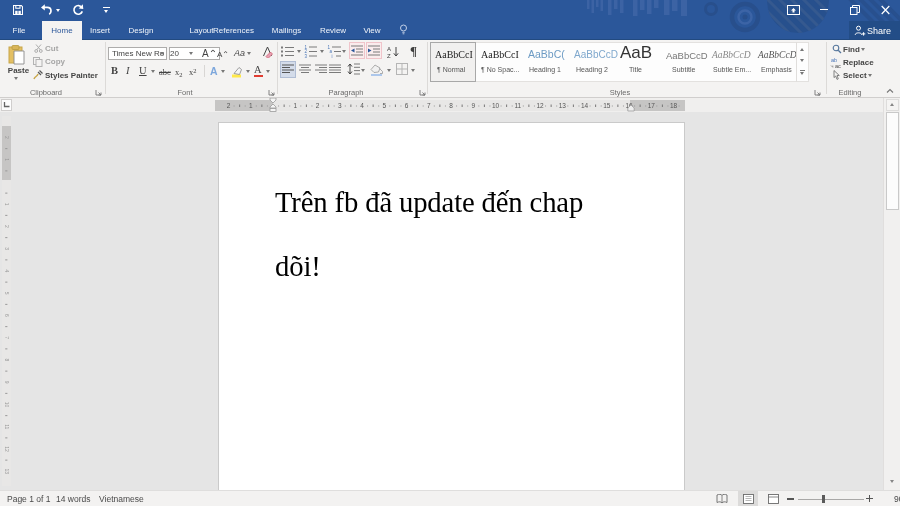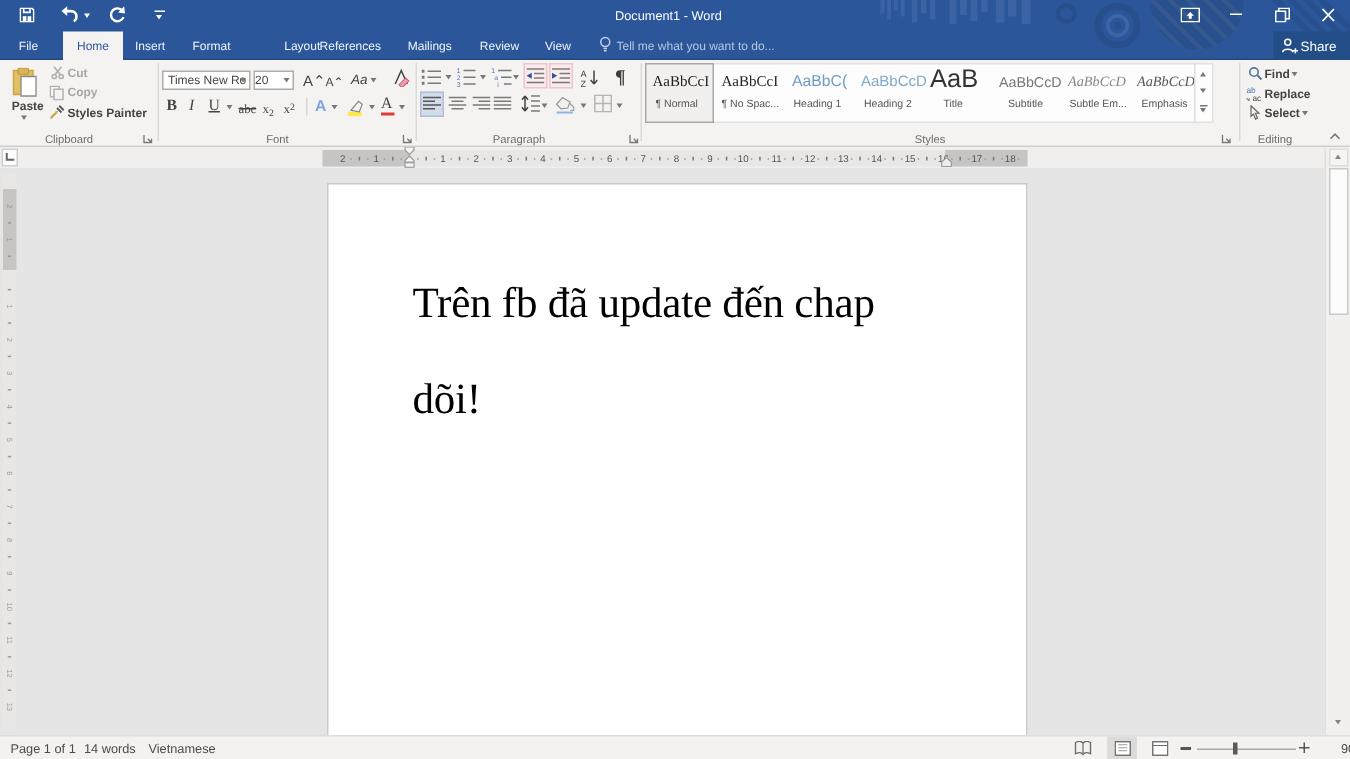--- a/index.html
+++ b/index.html
@@ -94,52 +94,50 @@
     </svg>
     <div class="caret" style="left:56px;top:9px;border-top-color:#fff;border-left-width:2px;border-right-width:2px;"></div>
 
     <svg class="abs" style="left:72px;top:4px" width="12" height="12" viewBox="0 0 12 12">
       <path d="M10.8 0.2 L11.3 5 L6.7 4.4 Z" fill="#fff"></path>
       <path d="M9.8 3.4 A 4.3 4.3 0 1 0 10.3 7.4" fill="none" stroke="#fff" stroke-width="1.6"></path>
     </svg>
 
     <div class="abs" style="left:103px;top:6.5px;width:7px;height:1.3px;background:#fff"></div>
     <div class="caret" style="left:104px;top:10px;border-top-color:#fff;"></div>
-    <div class="abs" style="left:410px;top:5px;width:200px;color:#fff;font-size:8.5px;">Document1 - Word</div>
 
     <svg class="abs" style="left:787px;top:5px" width="13" height="10" viewBox="0 0 13 10">
       <rect x="0.5" y="0.5" width="12" height="9" fill="none" stroke="#fff" stroke-width="1"></rect>
       <path d="M6.5 3 L9 5.5 H7.5 V7.5 H5.5 V5.5 H4 Z" fill="#fff"></path>
     </svg>
     <div class="abs" style="left:820px;top:9px;width:8px;height:1.3px;background:#fff"></div>
     <svg class="abs" style="left:850px;top:5px" width="10" height="10" viewBox="0 0 10 10">
       <rect x="0.5" y="2.5" width="6.5" height="7" fill="none" stroke="#fff" stroke-width="1"></rect>
       <path d="M2.5 2.3 V0.5 H9.5 V7.5 H7.3" fill="none" stroke="#fff" stroke-width="1"></path>
     </svg>
     <svg class="abs" style="left:881px;top:5px" width="9" height="10" viewBox="0 0 9 10">
       <path d="M0.7 1 L8.3 9 M8.3 1 L0.7 9" stroke="#fff" stroke-width="1.2"></path>
     </svg>
   </div>
 
   <div id="tabrow" class="abs">
     <div class="abs" style="left:0;top:18.6px;width:900px;height:1.4px;background:#224a80;"></div>
     <div class="tab" style="left:8px;width:22px;">File</div>
     <div class="tab" style="left:89px;width:22px;">Insert</div>
-    <div class="tab" style="left:128px;width:26px;">Format</div>
+    <div class="tab" style="left:128px;width:26px;">Design</div>
     <div class="tab" style="left:188px;width:27px;">Layout</div>
     <div class="tab" style="left:212px;width:43px;">References</div>
     <div class="tab" style="left:269px;width:35px;">Mailings</div>
     <div class="tab" style="left:319px;width:28px;">Review</div>
     <div class="tab" style="left:362px;width:20px;">View</div>
     <div id="tab-home">Home</div>
     <svg class="abs" style="left:399px;top:4px" width="9" height="13" viewBox="0 0 9 13">
       <circle cx="4.5" cy="4" r="3" fill="none" stroke="#c3d1e8" stroke-width="1"></circle>
       <path d="M3.3 8.3 h2.4 M3.6 9.8 h1.8" stroke="#c3d1e8" stroke-width="0.9"></path>
     </svg>
-    <div class="tab" style="left:411px;width:140px;text-align:left;color:#b6c6e0;">Tell me what you want to do...</div>
     <div class="abs" style="left:849px;top:1px;width:51px;height:17.6px;background:#234d87;"></div>
     <svg class="abs" style="left:854px;top:5px" width="12" height="12" viewBox="0 0 12 12">
       <circle cx="4.5" cy="3.2" r="2" fill="none" stroke="#fff" stroke-width="1"></circle>
       <path d="M1.2 9.8 C1.2 7.2, 7.8 7.2, 7.8 9.8" fill="none" stroke="#fff" stroke-width="1"></path>
       <path d="M9.6 7.2 v3.4 M7.9 8.9 h3.4" stroke="#fff" stroke-width="1"></path>
     </svg>
     <div class="abs" style="left:867px;top:5.5px;color:#fff;font-size:9px;">Share</div>
   </div>
 
   <div id="ribbon" class="abs">
@@ -179,21 +177,21 @@
     <div class="abs ribtxt" style="left:45px;top:31px;">Styles Painter</div>
 
     <div class="glabel" style="left:155px;width:60px;">Font</div>
     <div class="launch" style="left:268px;">
         <svg width="7" height="7" viewBox="0 0 7 7">
           <path d="M1 1 v5 h5 M3.5 3.5 L6 6 M6 3.5 V6 H3.5" fill="none" stroke="#777" stroke-width="0.9"></path>
         </svg>
       </div>
     <div class="combo" style="left:108px;top:7px;width:59px;height:13px;line-height:11px;padding-left:3px;">Times New Ro</div>
     <div class="caret" style="left:160px;top:12px;"></div>
-    <div class="combo" style="left:169px;top:7px;width:27px;height:13px;line-height:11px;padding-left:0;">20</div>
+    <div class="combo" style="left:169px;top:7px;width:51px;height:13px;line-height:11px;padding-left:0;">20</div>
     <div class="caret" style="left:189px;top:12px;"></div>
     <div class="abs" style="left:202px;top:8px;color:#444;font-size:10px;">A⌃</div>
     <div class="abs" style="left:217px;top:10px;color:#444;font-size:8px;">A⌃</div>
     <div class="abs" style="left:234px;top:8px;color:#444;font-size:9px;font-style:italic;">Aa</div>
     <div class="caret" style="left:247px;top:12px;"></div>
     <svg class="abs" style="left:262px;top:6px" width="12" height="12" viewBox="0 0 12 12">
       <path d="M1.5 10 L5.5 1 L9.5 10" fill="none" stroke="#444" stroke-width="1"></path>
       <path d="M4 10.5 l4.5 -4.5 2 2 -4.5 4.5 z" fill="#e8a0b4" stroke="#c56" stroke-width="0.7"></path>
     </svg>
 

